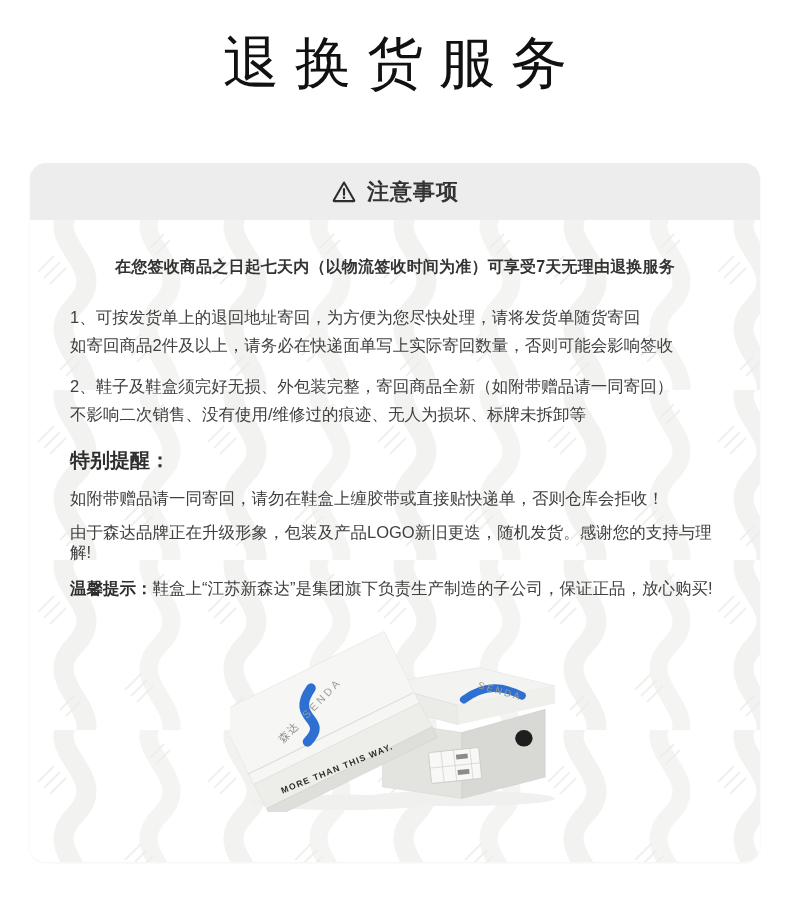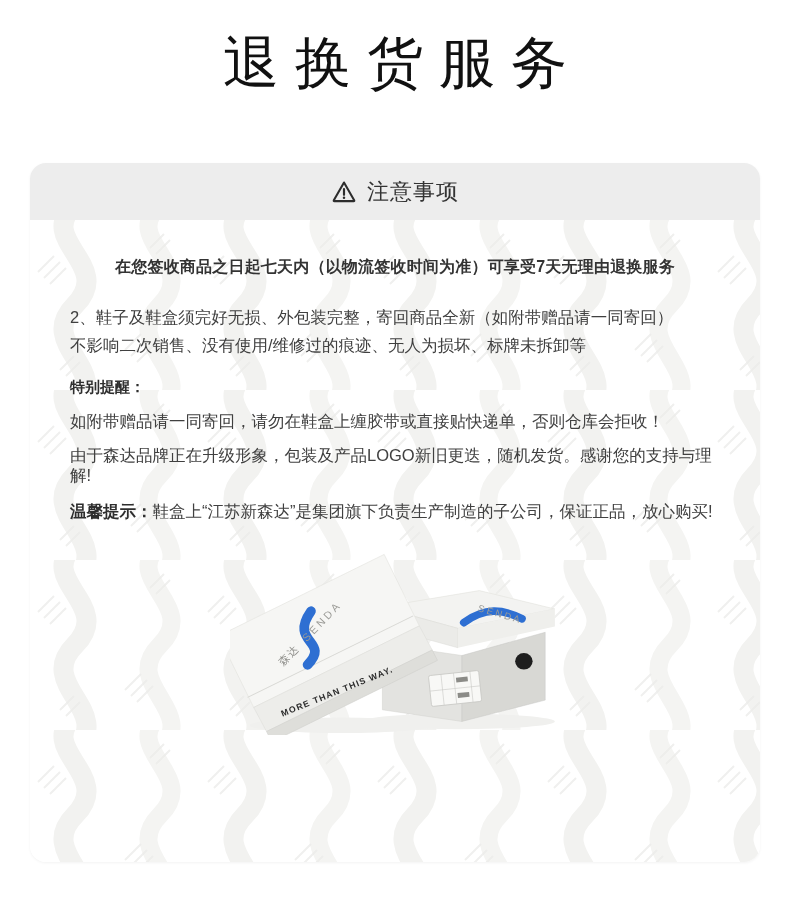--- a/index.html
+++ b/index.html
@@ -30,21 +30,21 @@
     box-shadow:0 1px 3px rgba(0,0,0,0.05);
   }
   .card-header {
     height:57px;
     background:#ededed;
     border-radius:16px 16px 0 0;
     display:flex; align-items:center; justify-content:center;
     gap:10px;
   }
   .card-header .hdr-text {
-    font-size:22px; color:#333333; font-weight:400; letter-spacing:1px;
+    font-size:22px; color:#333333; font-weight:700; letter-spacing:1px;
   }
   .warn-icon { width:26px; height:26px; display:block; }
 
   .card-body {
     position:relative;
     height:642px;
     background:#ffffff;
     border-radius:0 0 16px 16px;
     overflow:hidden;
   }
@@ -57,21 +57,21 @@
     text-align:center;
     font-size:16px;
     font-weight:bold;
     color:#333333;
     letter-spacing:0.2px;
   }
 
   .para { margin-top:25px; font-size:16.5px; line-height:28px; color:#404040; }
   .para + .para { margin-top:13px; }
 
-  .special-label { margin-top:19px; font-size:15px; font-weight:bold; color:#2e2e2e; }
+  .special-label { margin-top:19px; font-size:20px; font-weight:bold; color:#2e2e2e; }
   .special-line  { margin-top:14px; font-size:16.5px; color:#404040; line-height:20px; }
   .tip-line      { margin-top:16px; font-size:16.5px; color:#404040; line-height:20px; }
   .tip-line b    { color:#2e2e2e;margin-top:16px; }
 
   .shoebox-wrap { margin-top:26px; display:flex; justify-content:center; }
   .shoebox-svg  { display:block; }
 </style>
 </head>
 <body>
 
@@ -105,20 +105,24 @@
             </g>
           </pattern>
         </defs>
         <rect width="100%" height="100%" fill="url(#sendaPat)"></rect>
       </svg>
 
       <div class="content">
 
         <p class="intro">在您签收商品之日起七天内（以物流签收时间为准）可享受7天无理由退换服务</p>
 
+        <p class="para">
+          <span>1、可按发货单上的退回地址寄回，为方便为您尽快处理，请将发货单随货寄回</span><br>
+          <span>如寄回商品2件及以上，请务必在快递面单写上实际寄回数量，否则可能会影响签收</span>
+        </p>
 
         <p class="para">
           <span>2、鞋子及鞋盒须完好无损、外包装完整，寄回商品全新（如附带赠品请一同寄回）</span><br>
           <span>不影响二次销售、没有使用/维修过的痕迹、无人为损坏、标牌未拆卸等</span>
         </p>
 
 
         <p class="special-label">特别提醒：</p>
         <p class="special-line">如附带赠品请一同寄回，请勿在鞋盒上缠胶带或直接贴快递单，否则仓库会拒收！</p>
         <p class="special-line">由于森达品牌正在升级形象，包装及产品LOGO新旧更迭，随机发货。感谢您的支持与理解!</p>

